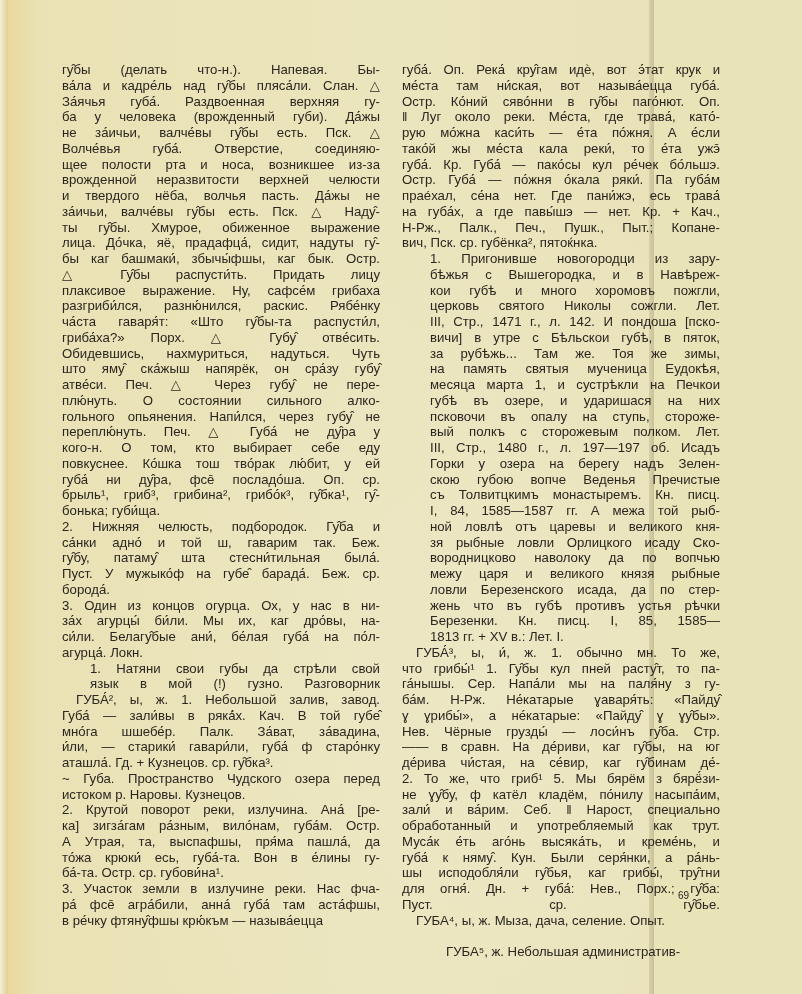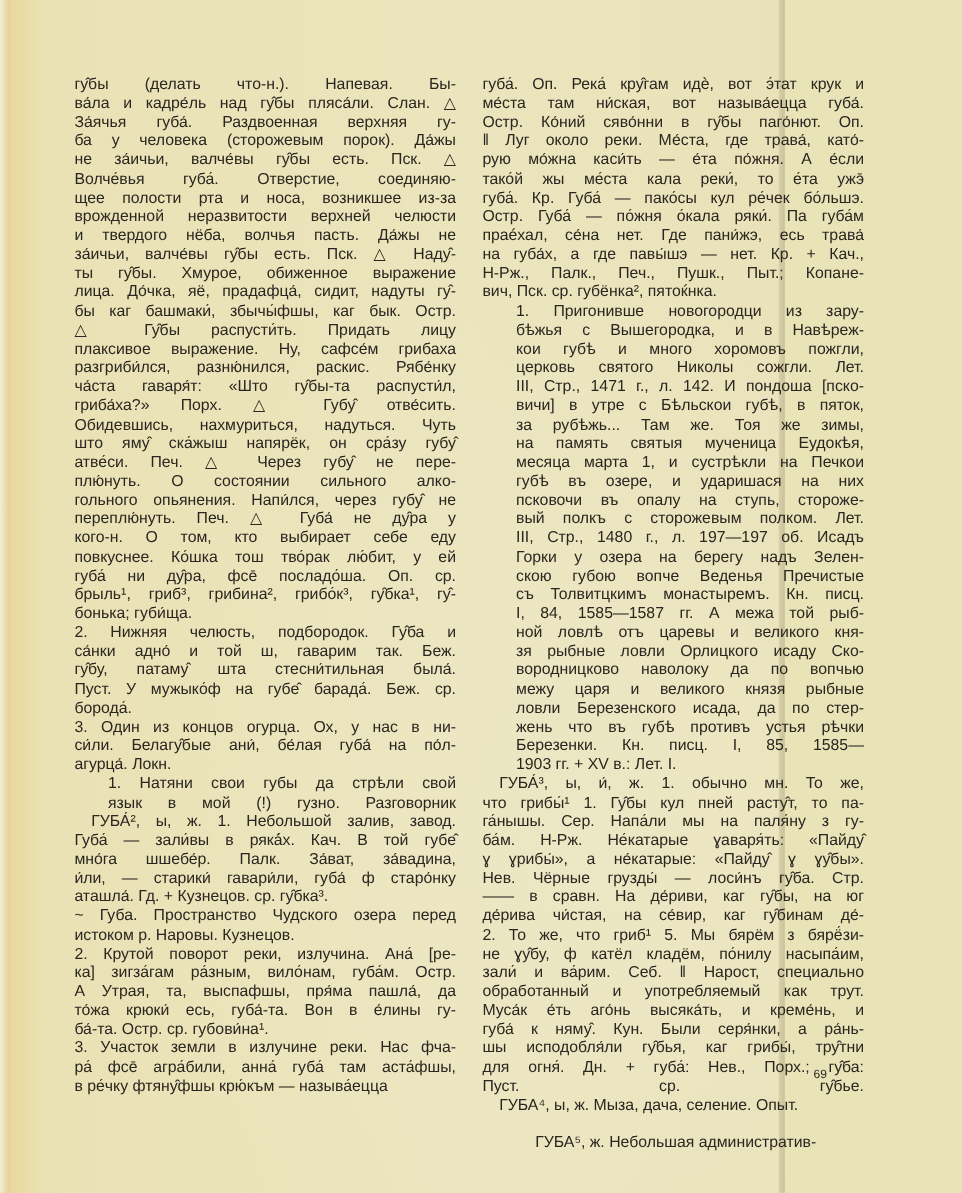--- a/index.html
+++ b/index.html
@@ -46,21 +46,21 @@
 <body>
 
 <div class="page">
   <div class="spine"></div>
   <div class="right-edge"></div>
 
   <div class="col col-left" id="col-left">
       <div class="ln">гу̂бы (делать что-н.). Напевая. Бы-</div>
       <div class="ln">ва́ла и кадре́ль над гу̂бы пляса́ли. Слан. △</div>
       <div class="ln">За́ячья губа́. Раздвоенная верхняя гу-</div>
-      <div class="ln">ба у человека (сторожевым порок). Да́жы</div>
+      <div class="ln">ба у человека (врожденный губи). Да́жы</div>
       <div class="ln">не за́ичьи, валче́вы гу̂бы есть. Пск. △</div>
       <div class="ln">Волче́вья губа́. Отверстие, соединяю-</div>
       <div class="ln">щее полости рта и носа, возникшее из-за</div>
       <div class="ln">врожденной неразвитости верхней челюсти</div>
       <div class="ln">и твердого нёба, волчья пасть. Да́жы не</div>
       <div class="ln">за́ичьи, валче́вы гу̂бы есть. Пск. △ Наду̂-</div>
       <div class="ln">ты гу̂бы. Хмурое, обиженное выражение</div>
       <div class="ln">лица. До́чка, яё, прадафца́, сидит, надуты гу̂-</div>
       <div class="ln">бы каг башмаки́, збычы́фшы, каг бык. Остр.</div>
       <div class="ln">△ Гу̂бы распусти́ть. Придать лицу</div>
@@ -78,20 +78,21 @@
       <div class="ln">повкуснее. Ко́шка тош тво́рак лю́бит, у ей</div>
       <div class="ln">губа́ ни ду̂ра, фсе̄ посладо́ша. Оп. ср.</div>
       <div class="ln">брыль¹, гриб³, грибина², грибо́к³, гу̂бка¹, гу̂-</div>
       <div class="ln last">бонька; губи́ща.</div>
       <div class="ln">2. Нижняя челюсть, подбородок. Гу̂ба и</div>
       <div class="ln">са́нки адно́ и той ш, гаварим так. Беж.</div>
       <div class="ln">гу̂бу, патаму̂ шта стесни́тильная была́.</div>
       <div class="ln">Пуст. У мужыко́ф на губе̂ барада́. Беж. ср.</div>
       <div class="ln last">борода́.</div>
       <div class="ln">3. Один из концов огурца. Ох, у нас в ни-</div>
+      <div class="ln">за́х агурцы́ би́ли. Мы их, каг дро́вы, на-</div>
       <div class="ln">си́ли. Белагу̂бые ани́, бе́лая губа́ на по́л-</div>
       <div class="ln last">агурца́. Локн.</div>
       <div class="ln quote">1. Натяни свои губы да стрѣли свой</div>
       <div class="ln quote">язык в мой (!) гузно. Разговорник</div>
       <div class="ln entry-indent">ГУБА́², ы, ж. 1. Небольшой залив, завод.</div>
       <div class="ln">Губа́ — зали́вы в рякá́х. Кач. В той губе̂</div>
       <div class="ln">мно́га шшебе́р. Палк. За́ват, за́вадина,</div>
       <div class="ln">и́ли, — старики́ гавари́ли, губа́ ф старо́нку</div>
       <div class="ln last">аташла́. Гд. + Кузнецов. ср. гу̂бка³.</div>
       <div class="ln">~ Губа. Пространство Чудского озера перед</div>
@@ -135,21 +136,21 @@
       <div class="ln quote">скою губою вопче Веденья Пречистые</div>
       <div class="ln quote">съ Толвитцкимъ монастыремъ. Кн. писц.</div>
       <div class="ln quote">I, 84, 1585—1587 гг. А межа той рыб-</div>
       <div class="ln quote">ной ловлѣ отъ царевы и великого кня-</div>
       <div class="ln quote">зя рыбные ловли Орлицкого исаду Ско-</div>
       <div class="ln quote">вородницково наволоку да по вопчью</div>
       <div class="ln quote">межу царя и великого князя рыбные</div>
       <div class="ln quote">ловли Березенского исада, да по стер-</div>
       <div class="ln quote">жень что въ губѣ противъ устья рѣчки</div>
       <div class="ln quote">Березенки. Кн. писц. I, 85, 1585—</div>
-      <div class="ln last quote">1903 гг. + XV в.: Лет. I.</div>
+      <div class="ln last quote">1813 гг. + XV в.: Лет. I.</div>
       <div class="ln entry-indent">ГУБА́³, ы, и́, ж. 1. обычно мн. То же,</div>
       <div class="ln">что грибы́¹ 1. Гу̂бы кул пней расту̂т, то па-</div>
       <div class="ln">га́нышы. Сер. Напа́ли мы на паля́ну з гу-</div>
       <div class="ln">ба́м. Н-Рж. Не́катарые ɣаваря́ть: «Пайду̂</div>
       <div class="ln">ɣ ɣрибы́», а не́катарые: «Пайду̂ ɣ ɣу̂бы».</div>
       <div class="ln">Нев. Чёрные грузды́ — лоси́нъ гу̂ба. Стр.</div>
       <div class="ln">—— в сравн. На де́риви, каг гу̂бы, на юг</div>
       <div class="ln">де́рива чи́стая, на се́вир, каг гу̂бинам де́-</div>
       <div class="ln">2. То же, что гриб¹ 5. Мы бярём з бярё́зи-</div>
       <div class="ln">не ɣу̂бу, ф катёл кладём, по́нилу насыпа́им,</div>

